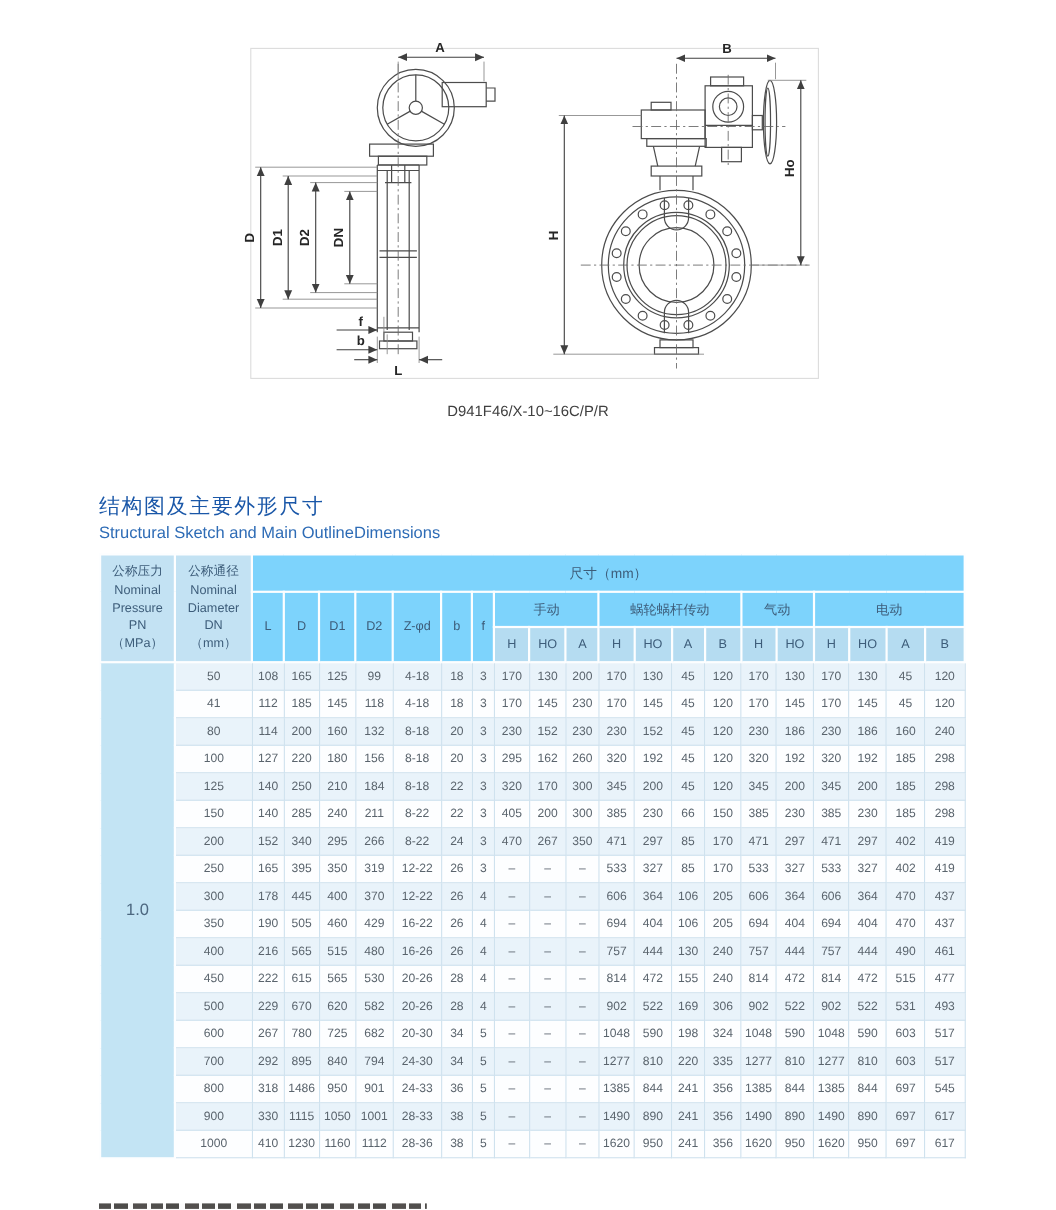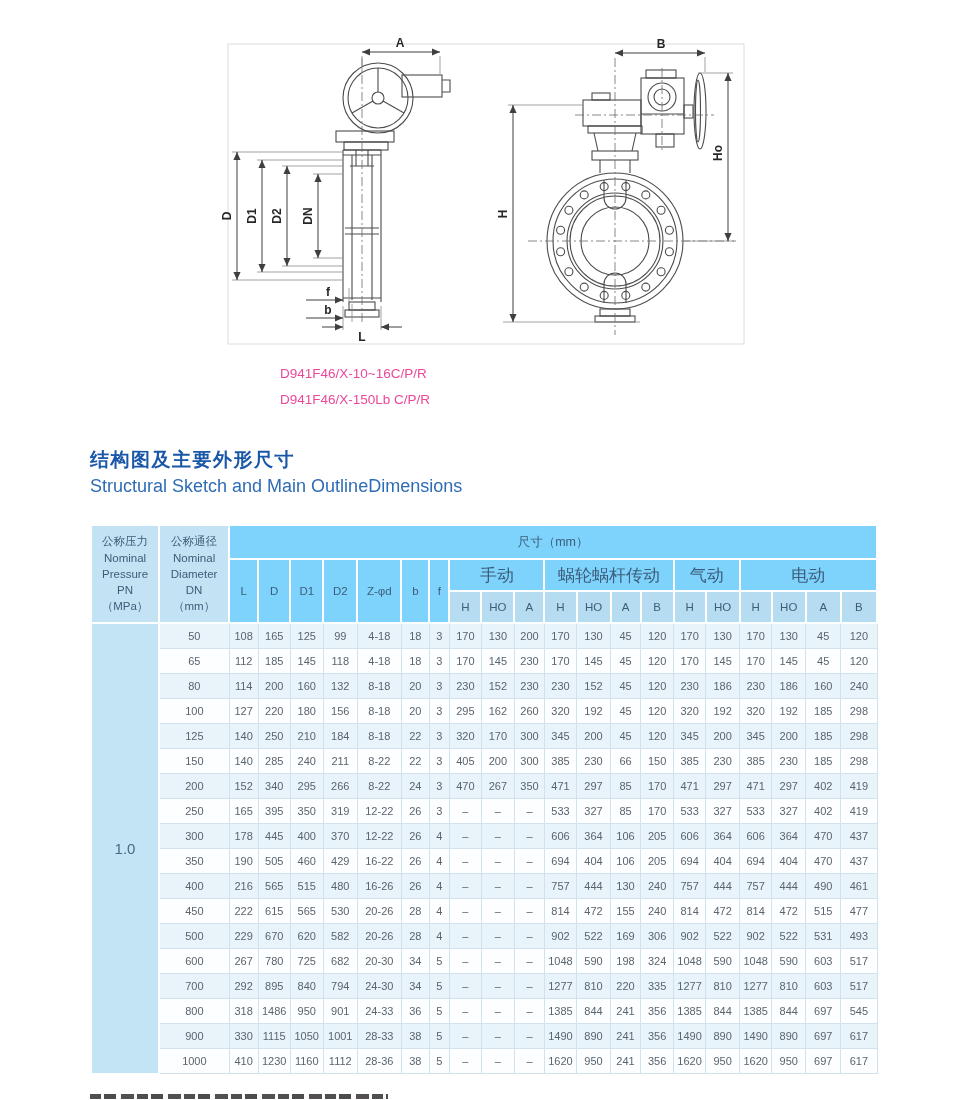--- a/index.html
+++ b/index.html
@@ -6,33 +6,33 @@
   body{width:960px;height:1100px;background:#ffffff;position:relative;
        font-family:"Liberation Sans","DejaVu Sans",sans-serif;overflow:hidden;}
   .page{position:absolute;inset:0;}
   svg.drawing{position:absolute;left:0;top:0;}
   .art{stroke:#4c4c4c;fill:none;stroke-width:1.1;}
   .ext{stroke:#8a8a8a;fill:none;stroke-width:0.8;}
   .dim{stroke:#3f3f3f;stroke-width:1;}
   .cl{stroke:#6a6a6a;stroke-width:0.8;fill:none;stroke-dasharray:9 3 2 3;}
   .frame{stroke:#dcdcdc;fill:none;stroke-width:1;}
   .lbl{font:bold 12px "Liberation Sans",sans-serif;fill:#262626;}
-  .captions{position:absolute;left:280px;top:361px;width:400px;
-            font-size:13.5px;color:#ec4899;line-height:26px;}
+  .captions{position:absolute;left:280px;top:361px;width:400px;text-align:center;
+            font-size:13.5px;color:#404040;line-height:26px;}
   .sec{position:absolute;left:90px;top:447px;}
-  .sec h1{margin:0;font-size:19px;color:#1a57a8;letter-spacing:1.5px;font-weight:bold;}
-  .sec h2{margin:3px 0 0;font-size:18px;color:#2e6cb6;font-weight:normal;}
-  table#dims{position:absolute;left:90px;top:524px;width:788px;
+  .sec h1{margin:0;font-size:19px;color:#1a57a8;letter-spacing:1.5px;font-weight:normal;}
+  .sec h2{margin:3px 0 0;font-size:15px;color:#2e6cb6;font-weight:normal;}
+  table#dims{position:absolute;left:90px;top:503px;width:788px;
              border-collapse:collapse;table-layout:fixed;}
   #dims th,#dims td{padding:0;text-align:center;vertical-align:middle;}
   #dims thead th{background:#7dd3fc;border:2px solid #fdfeff;color:#3d5d7a;
                  font-weight:normal;font-size:11.5px;}
   #dims th.colhead{background:#c3e2f3;white-space:pre-line;line-height:1.42;}
   #dims th.sizehead{height:32px;font-size:12.5px;}
-  #dims th.grouphead{height:30px;font-size:17px;}
+  #dims th.grouphead{height:30px;font-size:12px;}
   #dims th.dimhead{font-size:11.5px;}
   #dims th.subhead{background:#b5dcf1;height:30px;}
   #dims tbody td{border:1px solid #cfe2ee;font-size:11px;color:#5a646d;
                  height:24px;background:#fdfeff;}
   #dims tbody tr:nth-child(odd) td{background:#e9f3fa;}
   #dims td.pncell{background:#c3e4f4 !important;font-size:15px;color:#4d6880;
                   border:2px solid #fdfeff;}
   .cutoff{position:absolute;left:90px;top:1094px;width:298px;height:5px;opacity:.85;
     background:repeating-linear-gradient(90deg,#32302e 0 11px,#fbfbfb 11px 14px,
       #2e2c2a 14px 26px,#fbfbfb 26px 31px,#35312f 31px 44px,#fbfbfb 44px 47px);}
@@ -143,21 +143,20 @@
       <line class="dim" x1="728" y1="73" x2="728" y2="241" marker-start="url(#arr)" marker-end="url(#arr)"></line>
       <line class="dim" x1="513" y1="105" x2="513" y2="322" marker-start="url(#arr)" marker-end="url(#arr)"></line>
       <text class="lbl" x="661" y="48" text-anchor="middle">B</text>
       <text class="lbl" x="722" y="153" text-anchor="middle" transform="rotate(-90 722 153)">Ho</text>
       <text class="lbl" x="507" y="214" text-anchor="middle" transform="rotate(-90 507 214)">H</text>
     </g>
   </svg>
 
   <div class="captions">
     <div>D941F46/X-10~16C/P/R</div>
-    <div>D941F46/X-150Lb C/P/R</div>
   </div>
 
   <div class="sec">
     <h1>结构图及主要外形尺寸</h1>
     <h2>Structural Sketch and Main OutlineDimensions</h2>
   </div>
 
   <table id="dims">
     <colgroup>
       <col style="width:68px">
@@ -245,21 +244,21 @@
           <td>45</td>
           <td>120</td>
           <td>170</td>
           <td>130</td>
           <td>170</td>
           <td>130</td>
           <td>45</td>
           <td>120</td>
         </tr>
         <tr>
-          <td class="dncell">65</td>
+          <td class="dncell">41</td>
           <td>112</td>
           <td>185</td>
           <td>145</td>
           <td>118</td>
           <td>4-18</td>
           <td>18</td>
           <td>3</td>
           <td>170</td>
           <td>145</td>
           <td>230</td>

